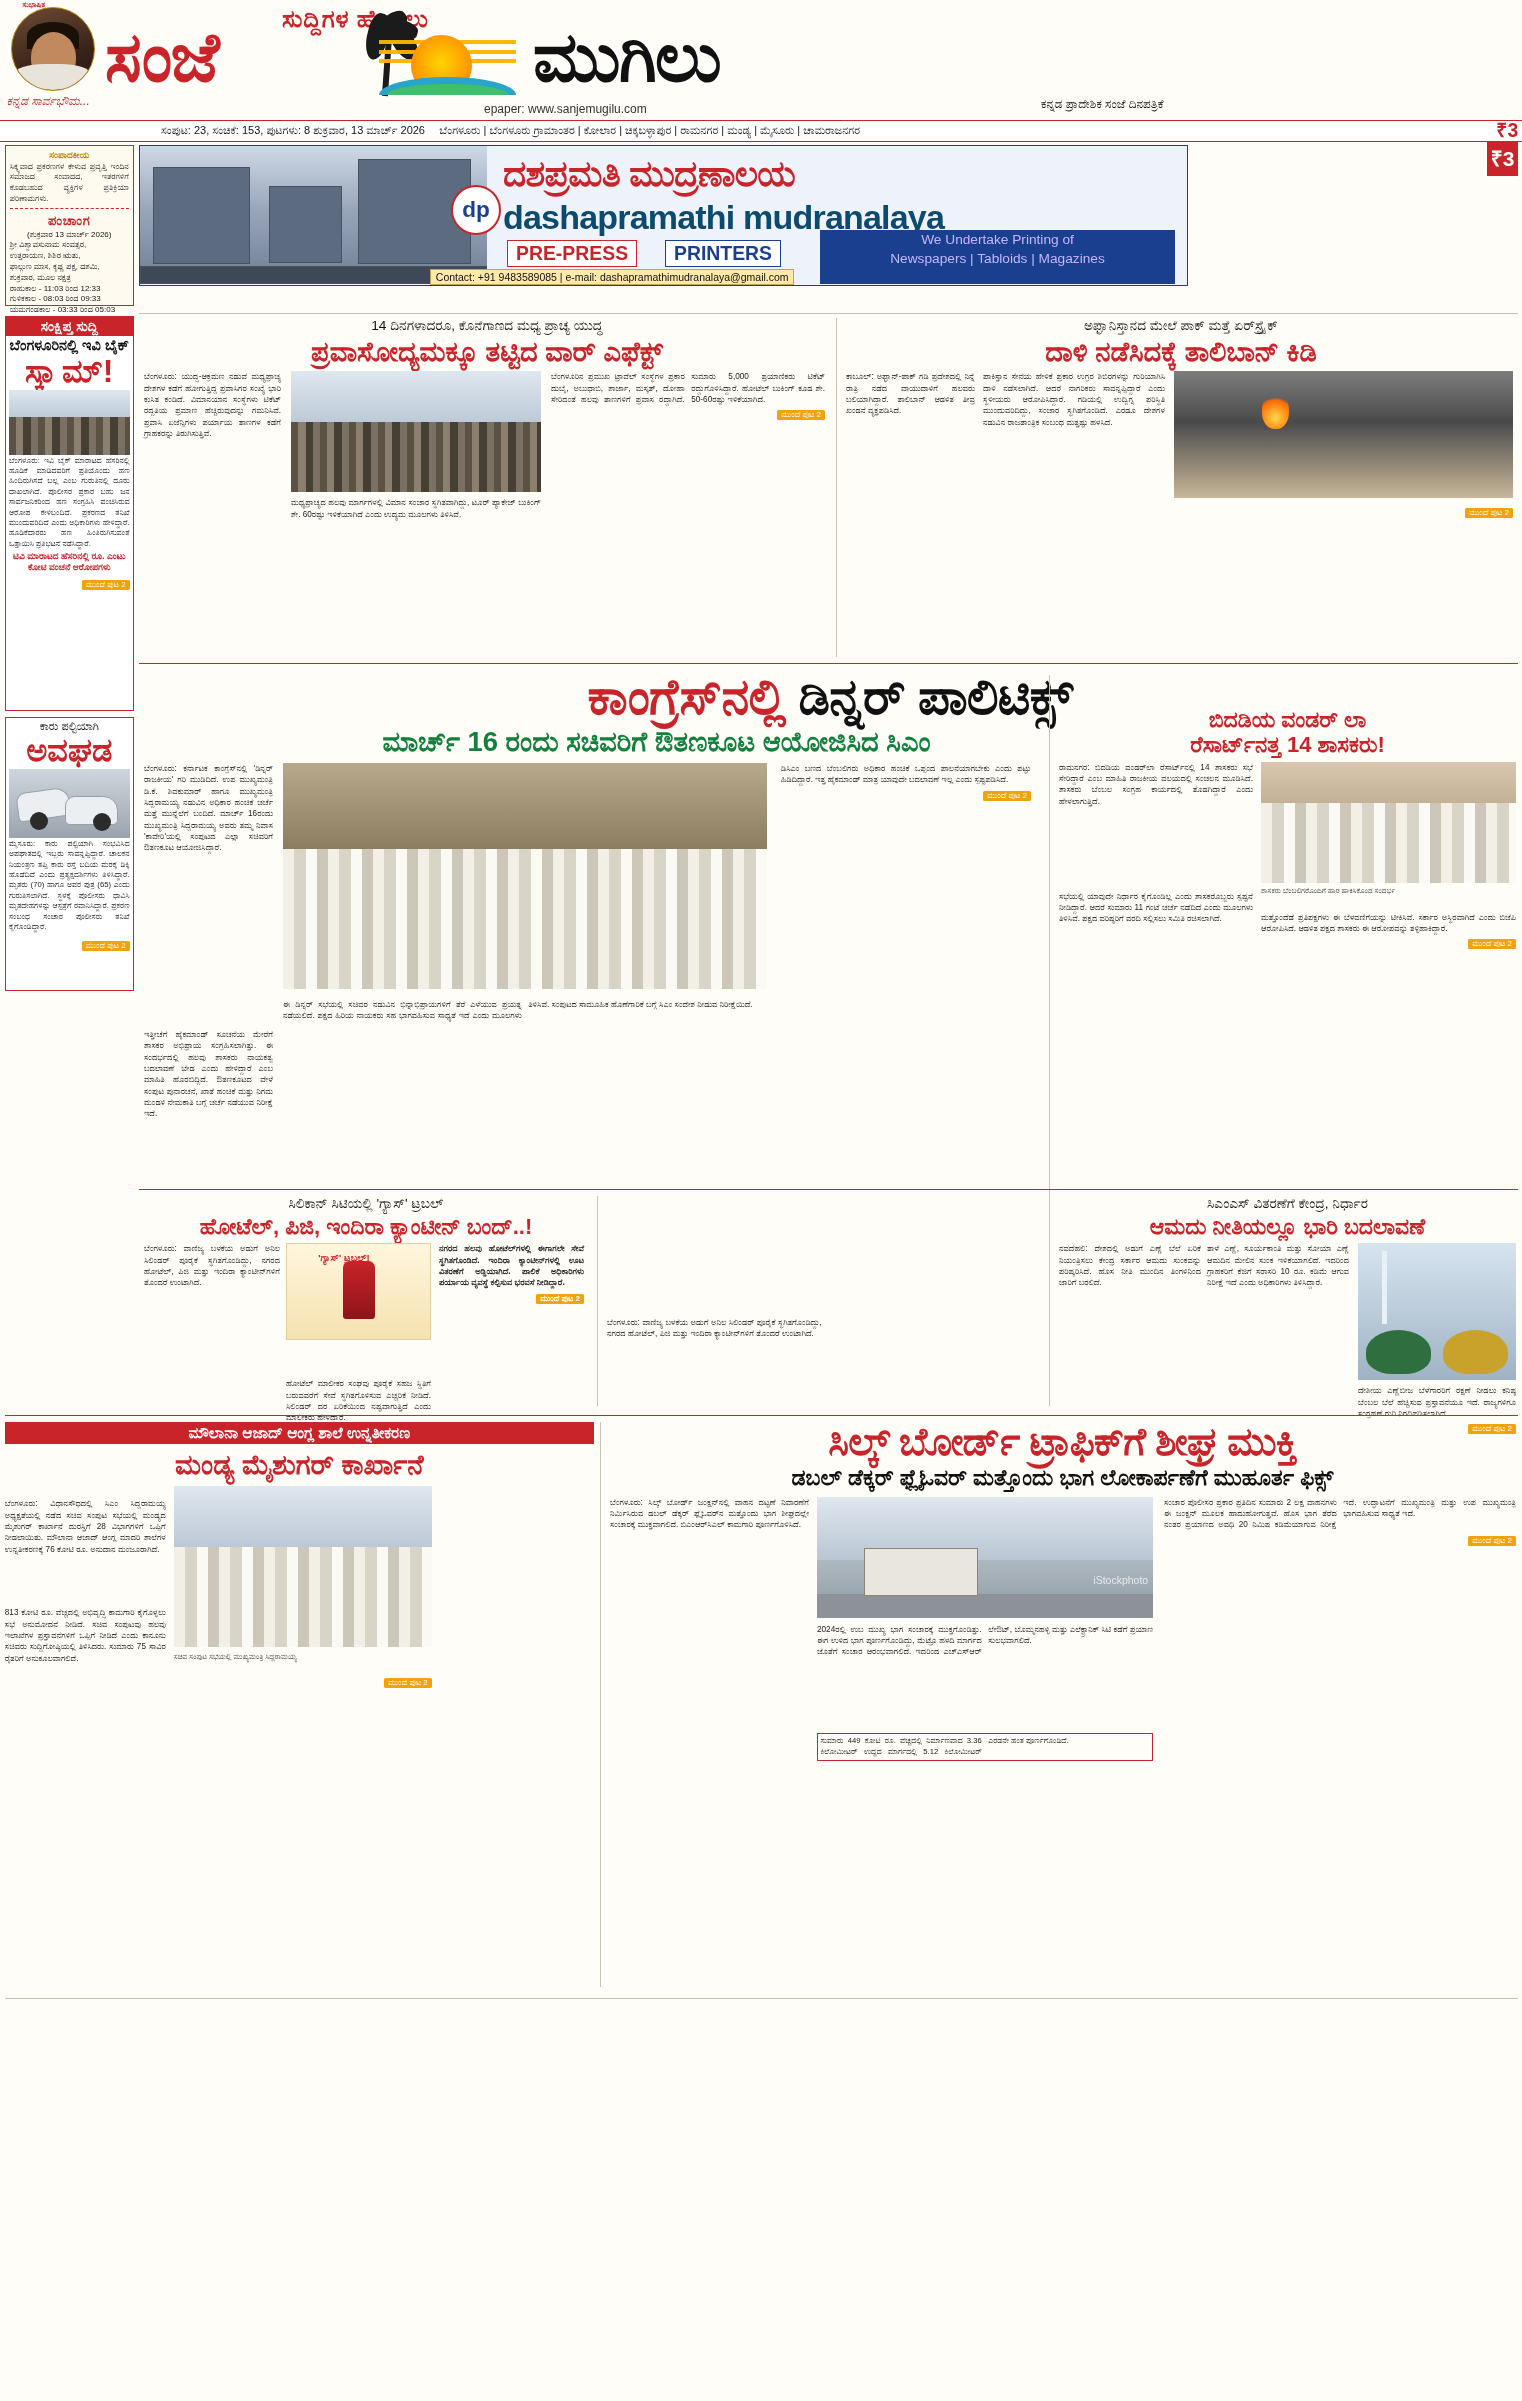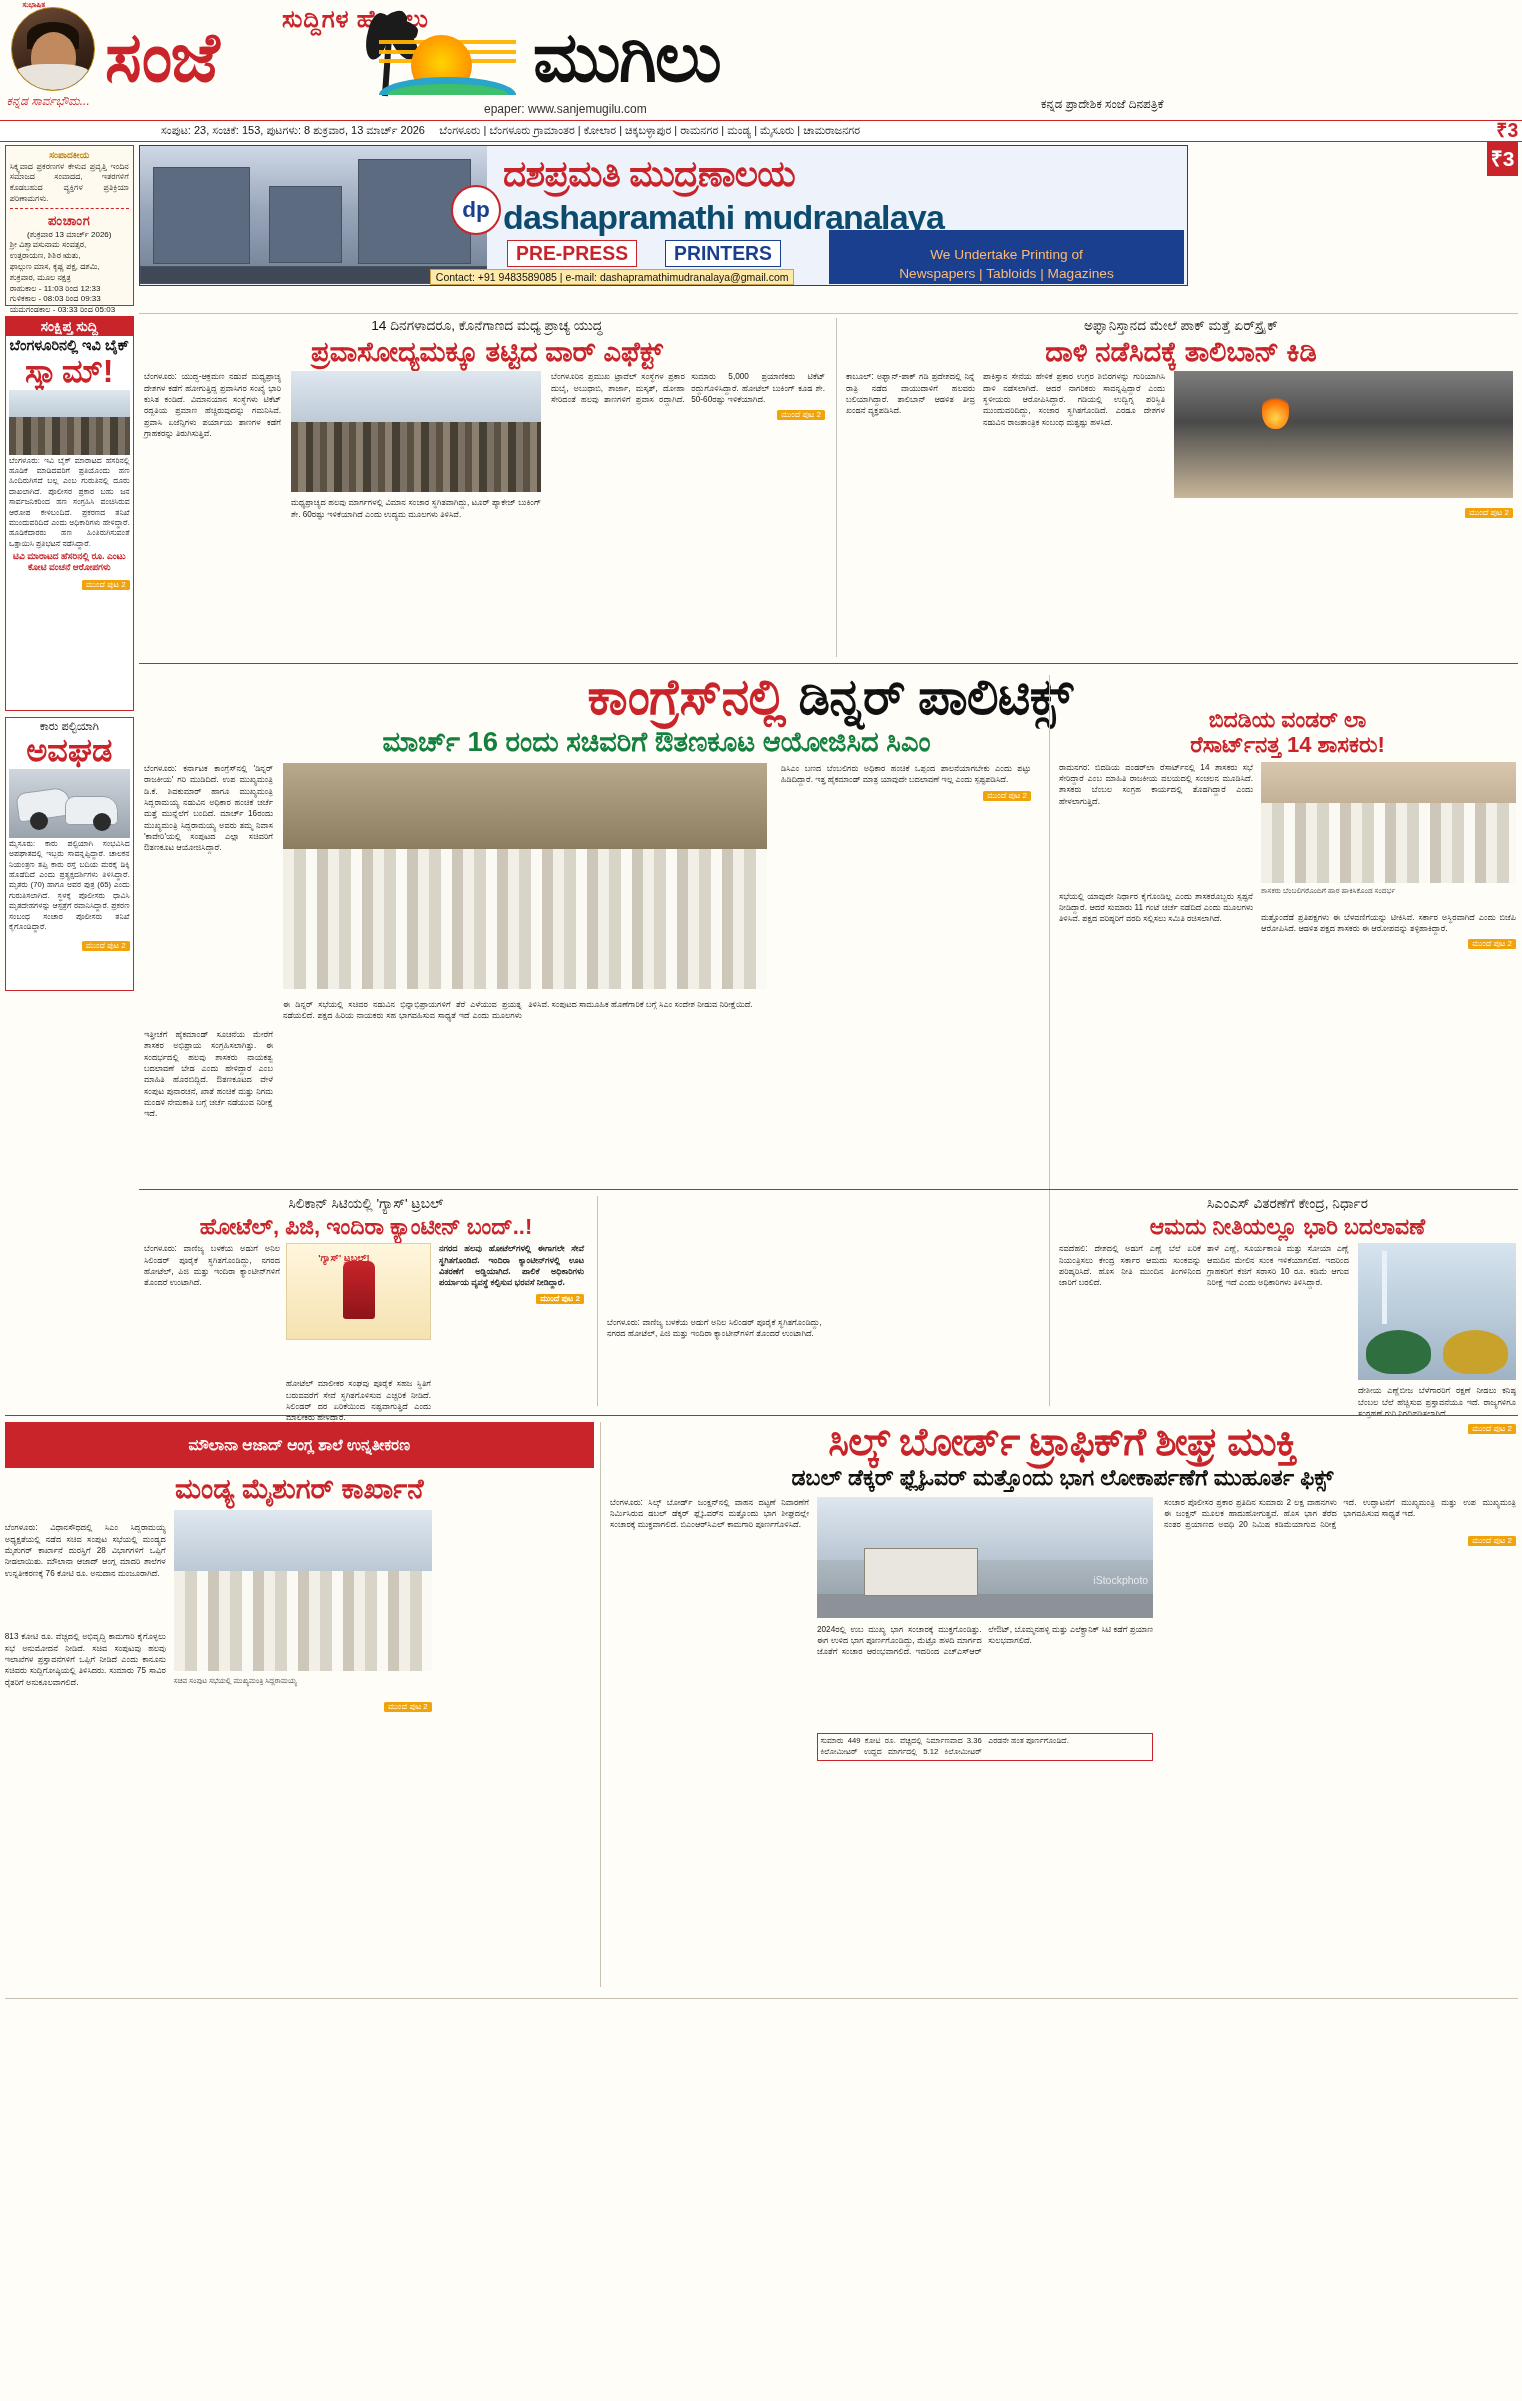--- a/index.html
+++ b/index.html
@@ -134,22 +134,22 @@
   }
   .topad .pr {
     position:absolute; left:525px; top:94px; font-size:19.4px; font-weight:bold; color:#1b3f8f;
     background:#fff; border:1.6px solid #1b3f8f; padding:0.8px 8px;
   }
   .topad .contact {
     position:absolute; left:290px; top:123px; font-size:10.5px; color:#111;
     background:#ffe9a8; padding:0.8px 4.8px; border:0.8px solid #c8a24a;
   }
   .topad .rightbox {
-    position:absolute; right:3px; top:84px; width:355px; height:54px; background:#1b3f8f; color:#fdba74;
-    text-align:center; font-size:13.7px; padding-top:15px; line-height:1.4;
+    position:absolute; right:12px; top:84px; width:355px; height:54px; background:#1b3f8f; color:#c4b5fd;
+    text-align:center; font-size:13.7px; padding-top:0; line-height:1.4;
   }
 
   
   .flag3 {
     position:absolute; right:4.8px; top:0; width:31px; height:34px; background:#c8242a; color:#fff;
     font-size:21px; font-weight:bold; text-align:center; line-height:34px;
   }
 
   
   .art { position:absolute; }
@@ -182,21 +182,21 @@
   }
   .briefs .bhead {
     background:#c8242a; color:#fff; text-align:center; font-size:13.7px; font-weight:bold; padding:1.6px 0;
   }
   .briefs .bsub { text-align:center; font-size:14.5px; font-weight:bold; color:#111; line-height:18px; }
   .briefs .bbig { text-align:center; font-size:32px; font-weight:bold; color:#c8242a; line-height:34px; }
   .briefs .btxt { font-size:7.7px; line-height:1.35; text-align:justify; padding:2.4px 3.2px; }
 
   
   .band-red {
-    background:#c8242a; color:#fff; font-size:15.3px; font-weight:bold; text-align:center; padding:14px 0;
+    background:#c8242a; color:#fff; font-size:15.3px; font-weight:bold; text-align:center; padding:2px 0;
   }
 
   
   .img-news { background:linear-gradient(180deg,#b9c3ce,#7d8a99); }
   .img-smoke { background:linear-gradient(180deg,#7d7d7d 0%,#4a4a4a 40%,#c9b79a 100%); }
   .img-group { background:linear-gradient(180deg,#cbb99a 0%,#8d7a5d 100%); }
   .img-car { background:linear-gradient(180deg,#cfd6dd 0%,#9aa3ad 100%); }
   .img-flyover { background:linear-gradient(180deg,#cfd8df 0%,#8e9aa4 100%); }
   .img-gas { background:linear-gradient(180deg,#fff6de 0%,#f6e2b0 100%); }
   .img-oil { background:linear-gradient(180deg,#d6e4ef 0%,#9fb3c4 100%); }

